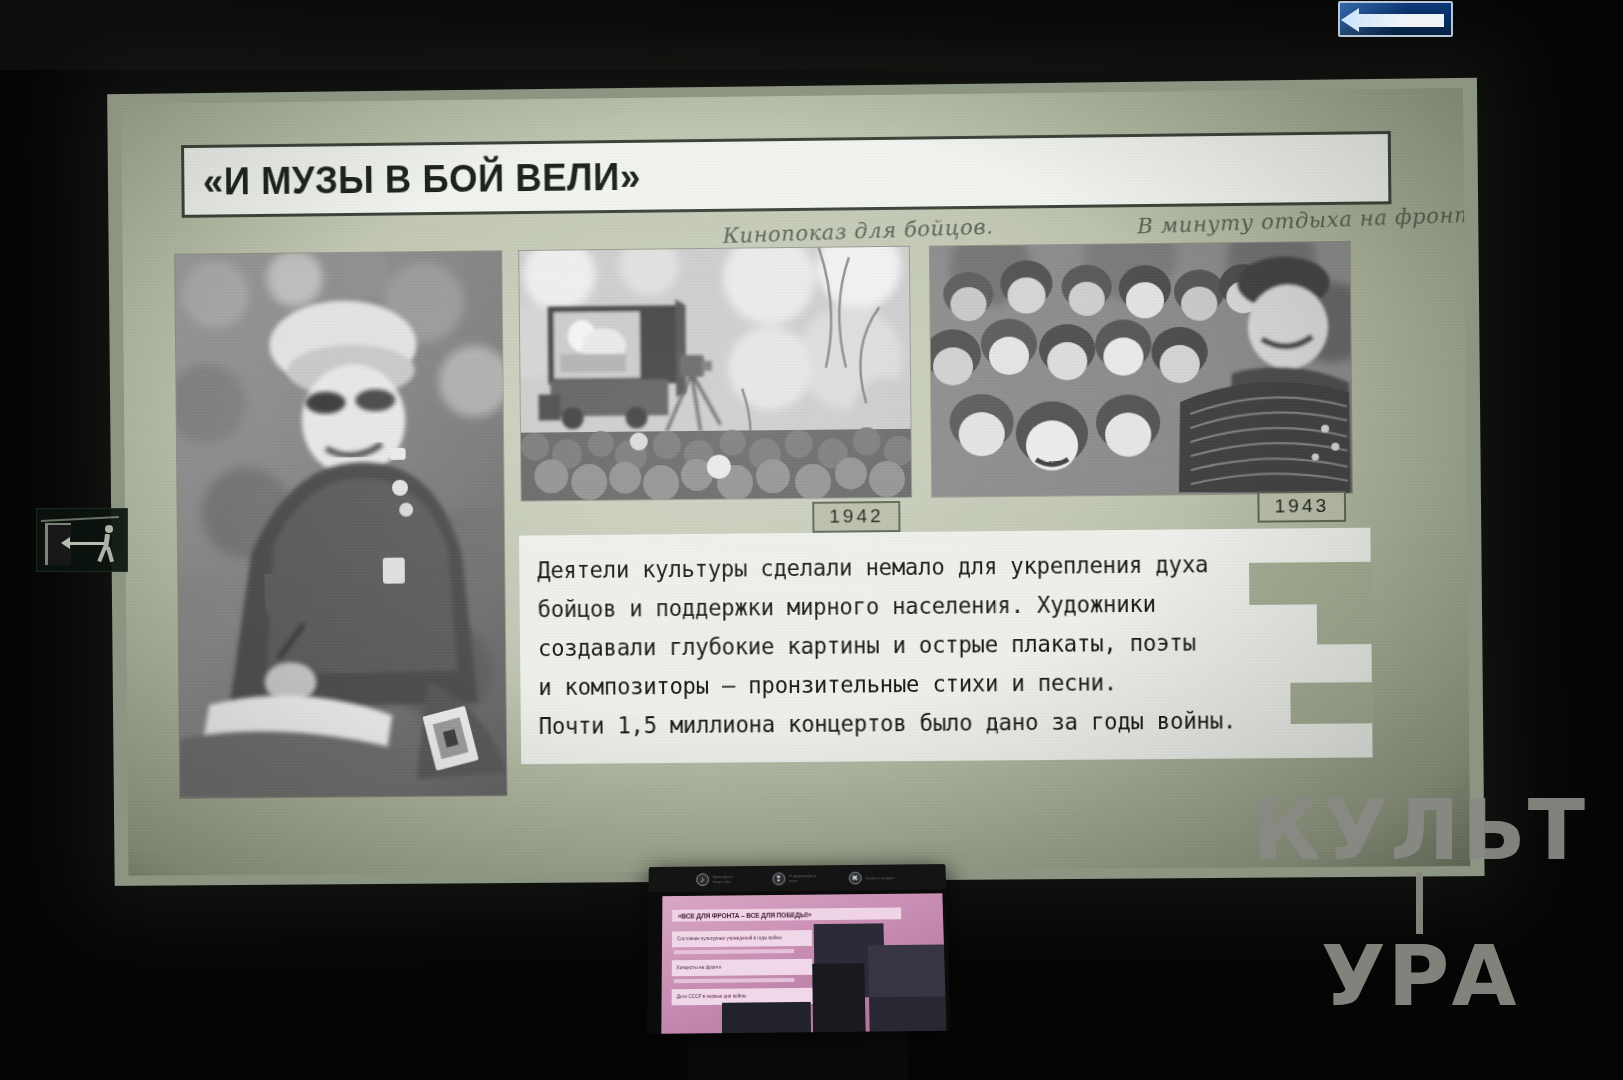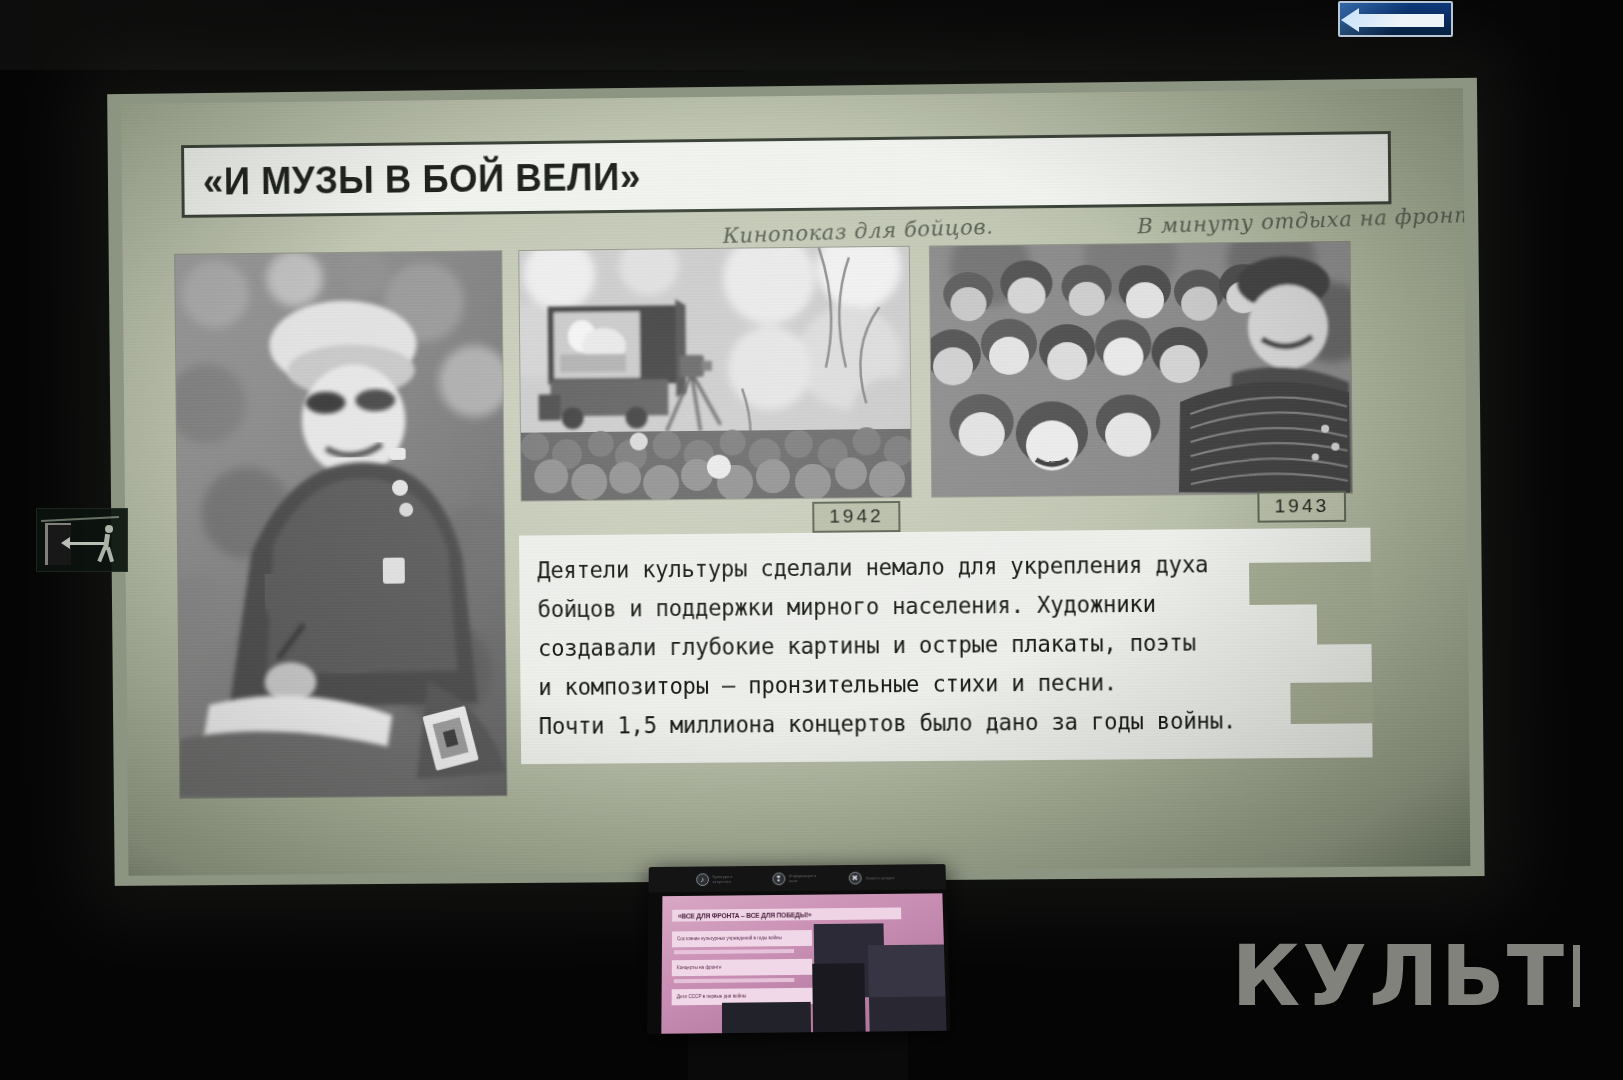--- a/index.html
+++ b/index.html
@@ -276,20 +276,21 @@
     right: 36px; bottom: 62px;
     z-index: 20;
     display: flex; align-items: center;
     font-family: "DejaVu Sans", sans-serif;
     font-weight: 700;
     font-size: 84px;
     letter-spacing: 2px;
     color: #8a8a84;
     opacity: .95;
     text-transform: uppercase;
+    flex-direction: column;
   }
   .watermark .wm-bar {
     display: inline-block;
     width: 7px; height: 62px;
     background: #8a8a84;
     margin: 0 7px;
     vertical-align: middle;
   }
   .wm-seg { line-height: 84px; }
 
@@ -631,15 +632,16 @@
       <div class="ks-ph ks-ph2"></div>
       <div class="ks-ph ks-ph3"></div>
       <div class="ks-ph ks-ph4"></div>
       <div class="ks-ph ks-ph5"></div>
     </div>
   </div>
 
   <div class="watermark">
     <span class="wm-seg">КУЛЬТ</span>
     <span class="wm-bar"></span>
+    <span class="wm-seg">УРА</span>
   </div>
 
 </div>
 
 </body></html>

